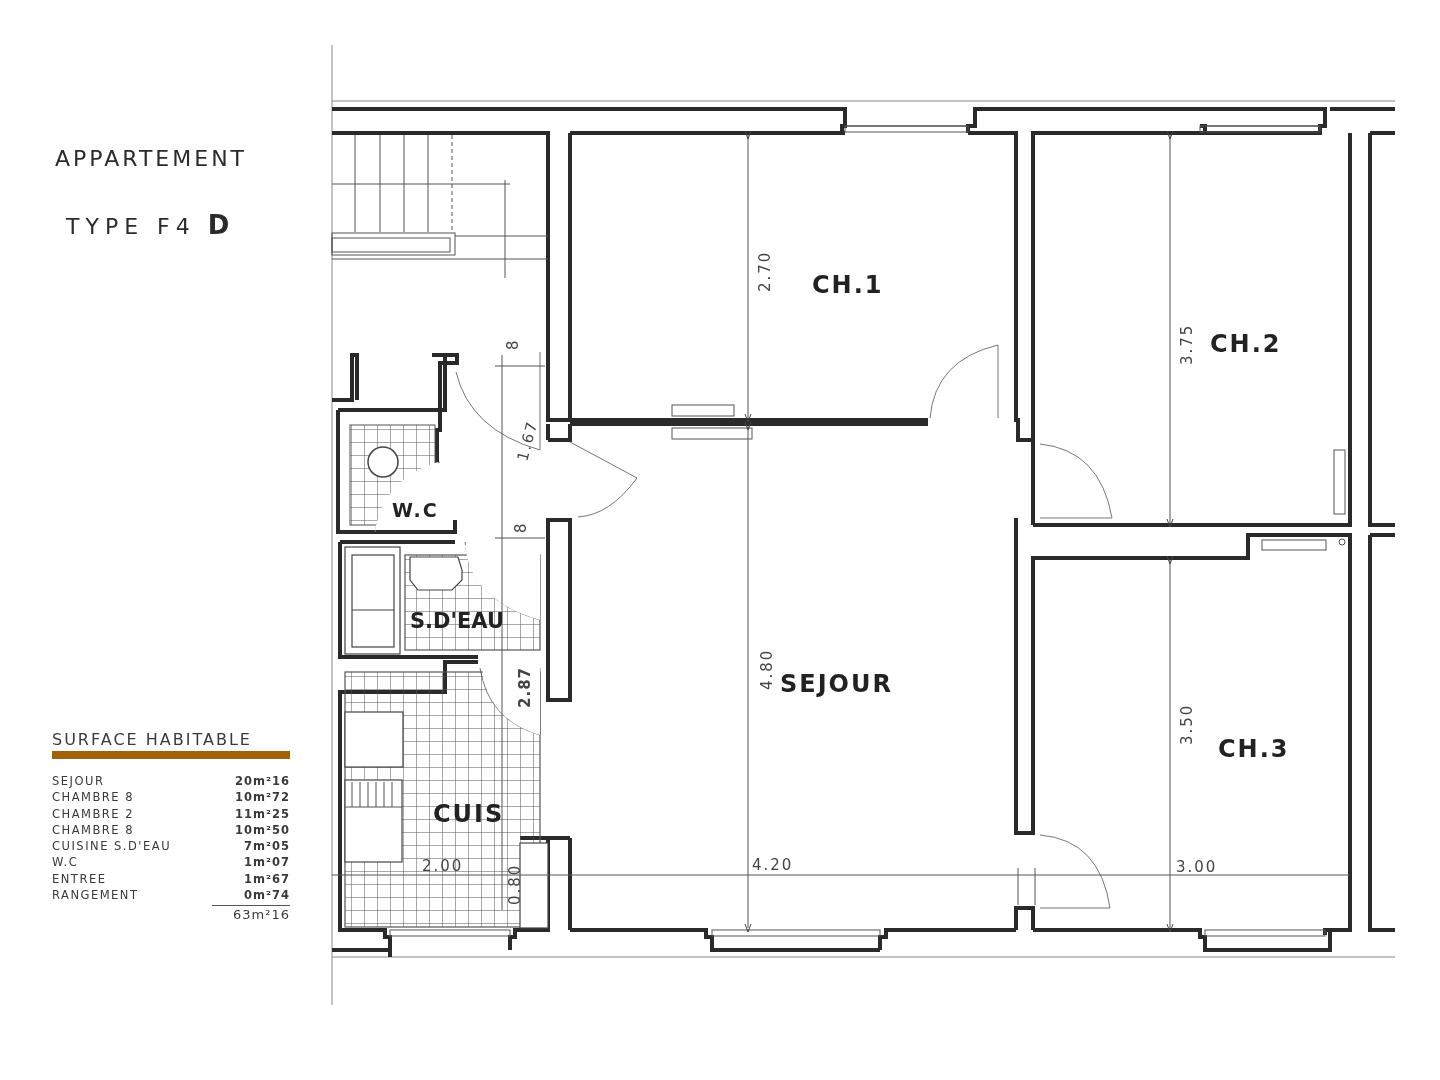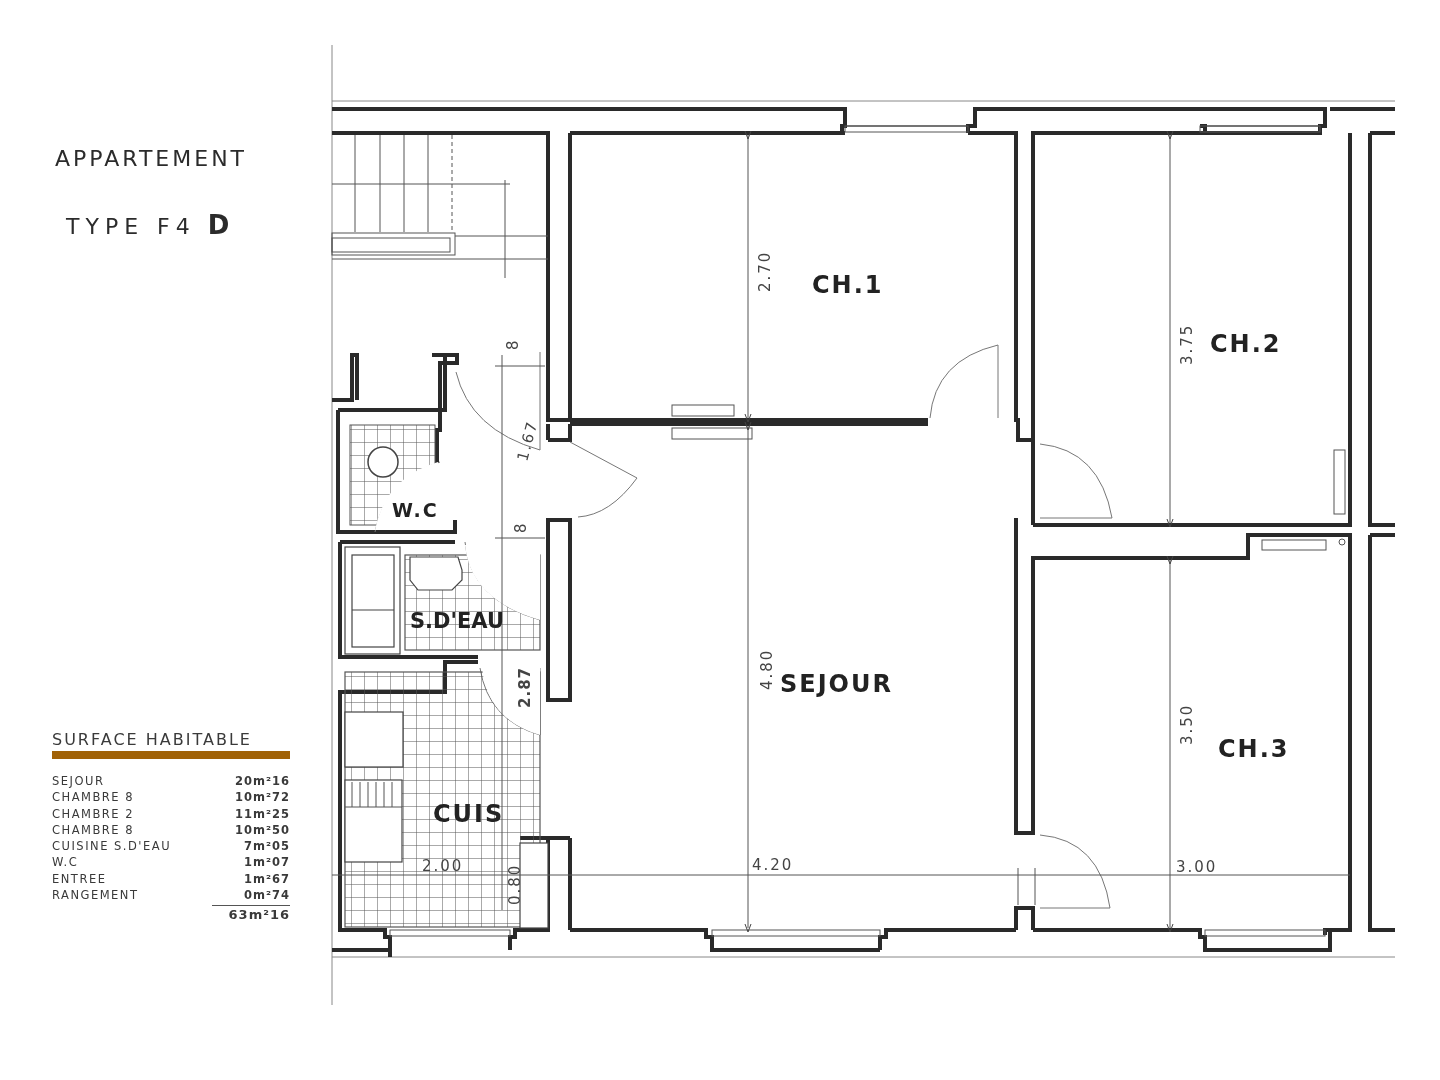--- a/index.html
+++ b/index.html
@@ -13,21 +13,21 @@
     .title.l2 .big { font-size: 26px; font-weight: bold; letter-spacing: 0; margin-left: 12px; }
     .surface { position: absolute; left: 52px; top: 730px; width: 238px;
                font-family: "DejaVu Sans", sans-serif; color: #3a3a3a; }
     .surface .head { font-size: 16px; letter-spacing: 2px; border-bottom: 8px solid #a16207;
                      padding-bottom: 2px; margin-bottom: 14px; }
     .surface .row { display: flex; justify-content: space-between; font-size: 11.5px;
                     letter-spacing: 1.5px; line-height: 16.3px; }
     .surface .row .v { letter-spacing: 1px; font-weight: bold; }
     .surface .total { display: flex; justify-content: flex-end; font-size: 13px;
                       letter-spacing: 1px; border-top: 1.5px solid #555; margin-top: 2px;
-                      margin-left: 160px; padding-top: 1px; font-weight: bold; }
+                      margin-left: 160px; padding-top: 1px; }
     svg text { font-family: "DejaVu Sans", sans-serif; }
     .room-label { font-weight: bold; fill: #222; letter-spacing: 2px; }
     .dim { fill: #444; font-size: 15px; letter-spacing: 2px; }
   </style>
 </head>
 <body>
 
 <div class="sheet">
 
   <div class="title l1">APPARTEMENT</div>

